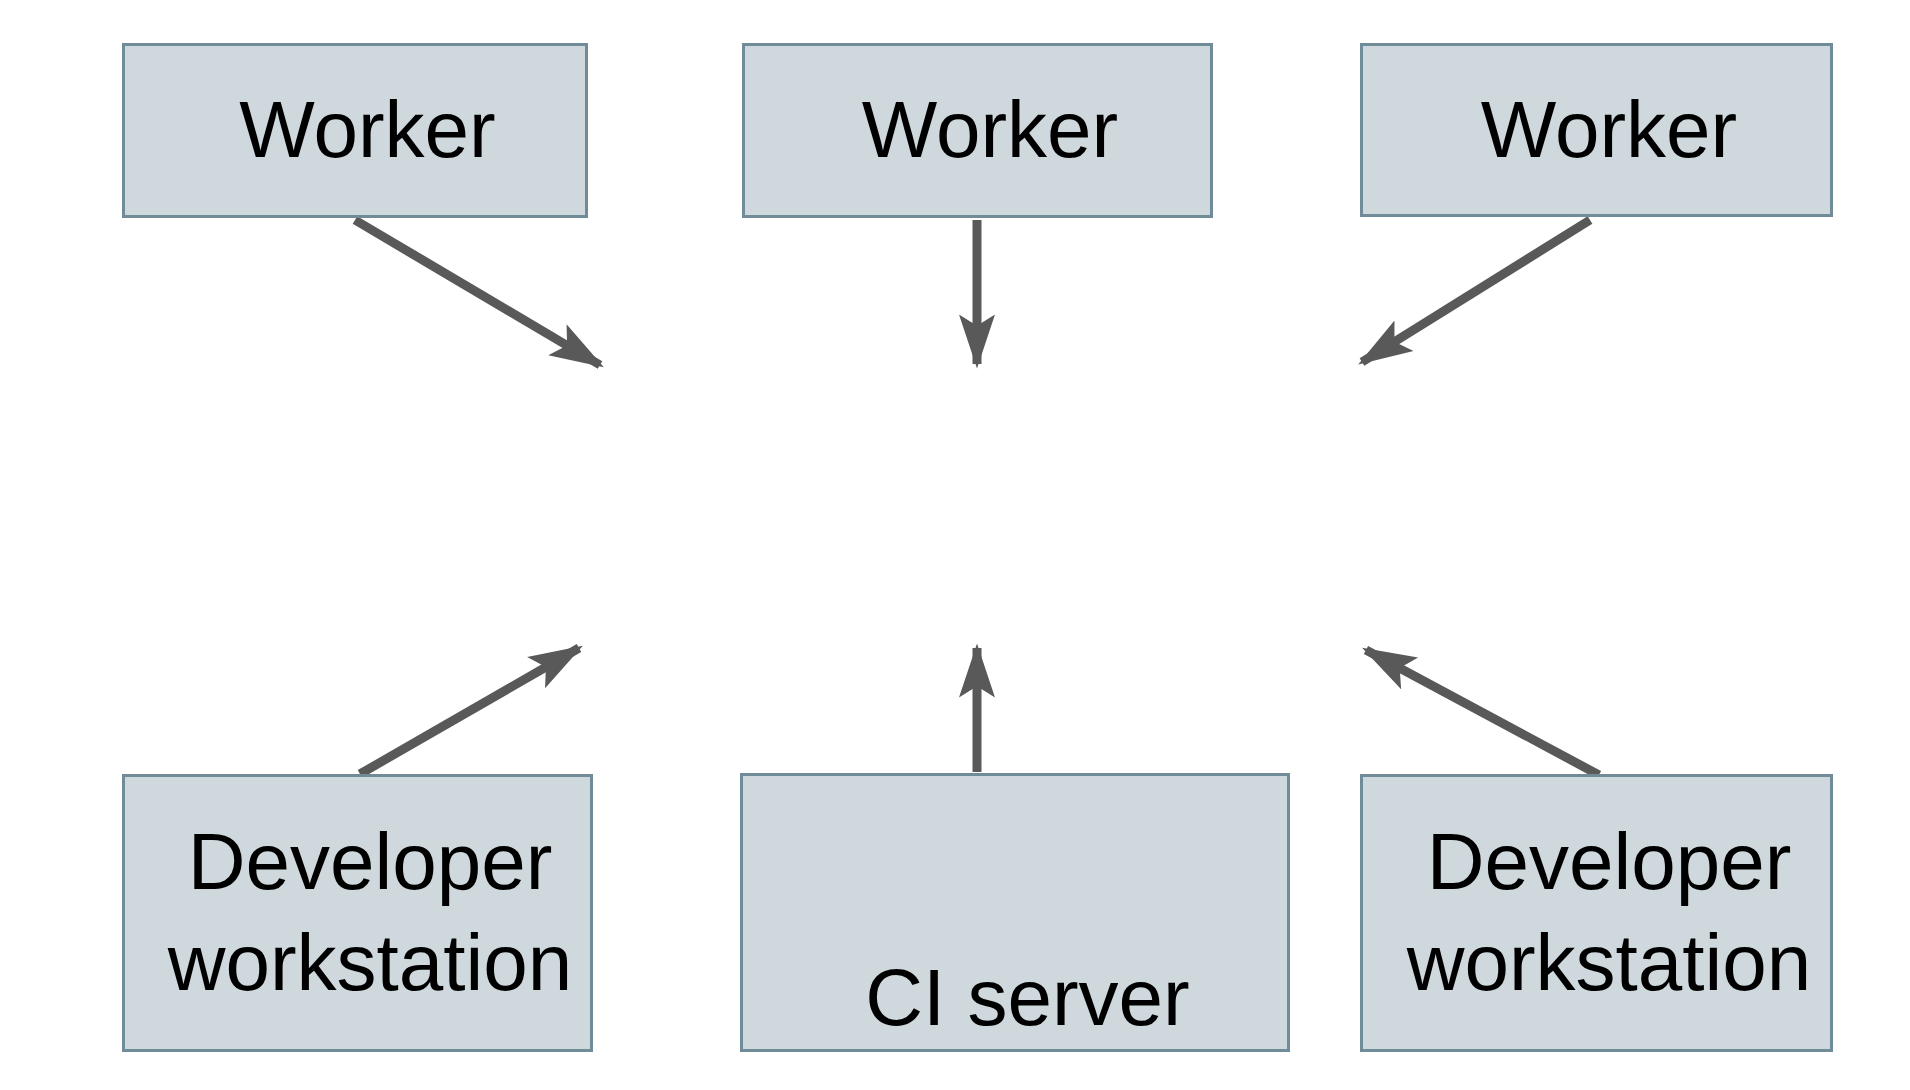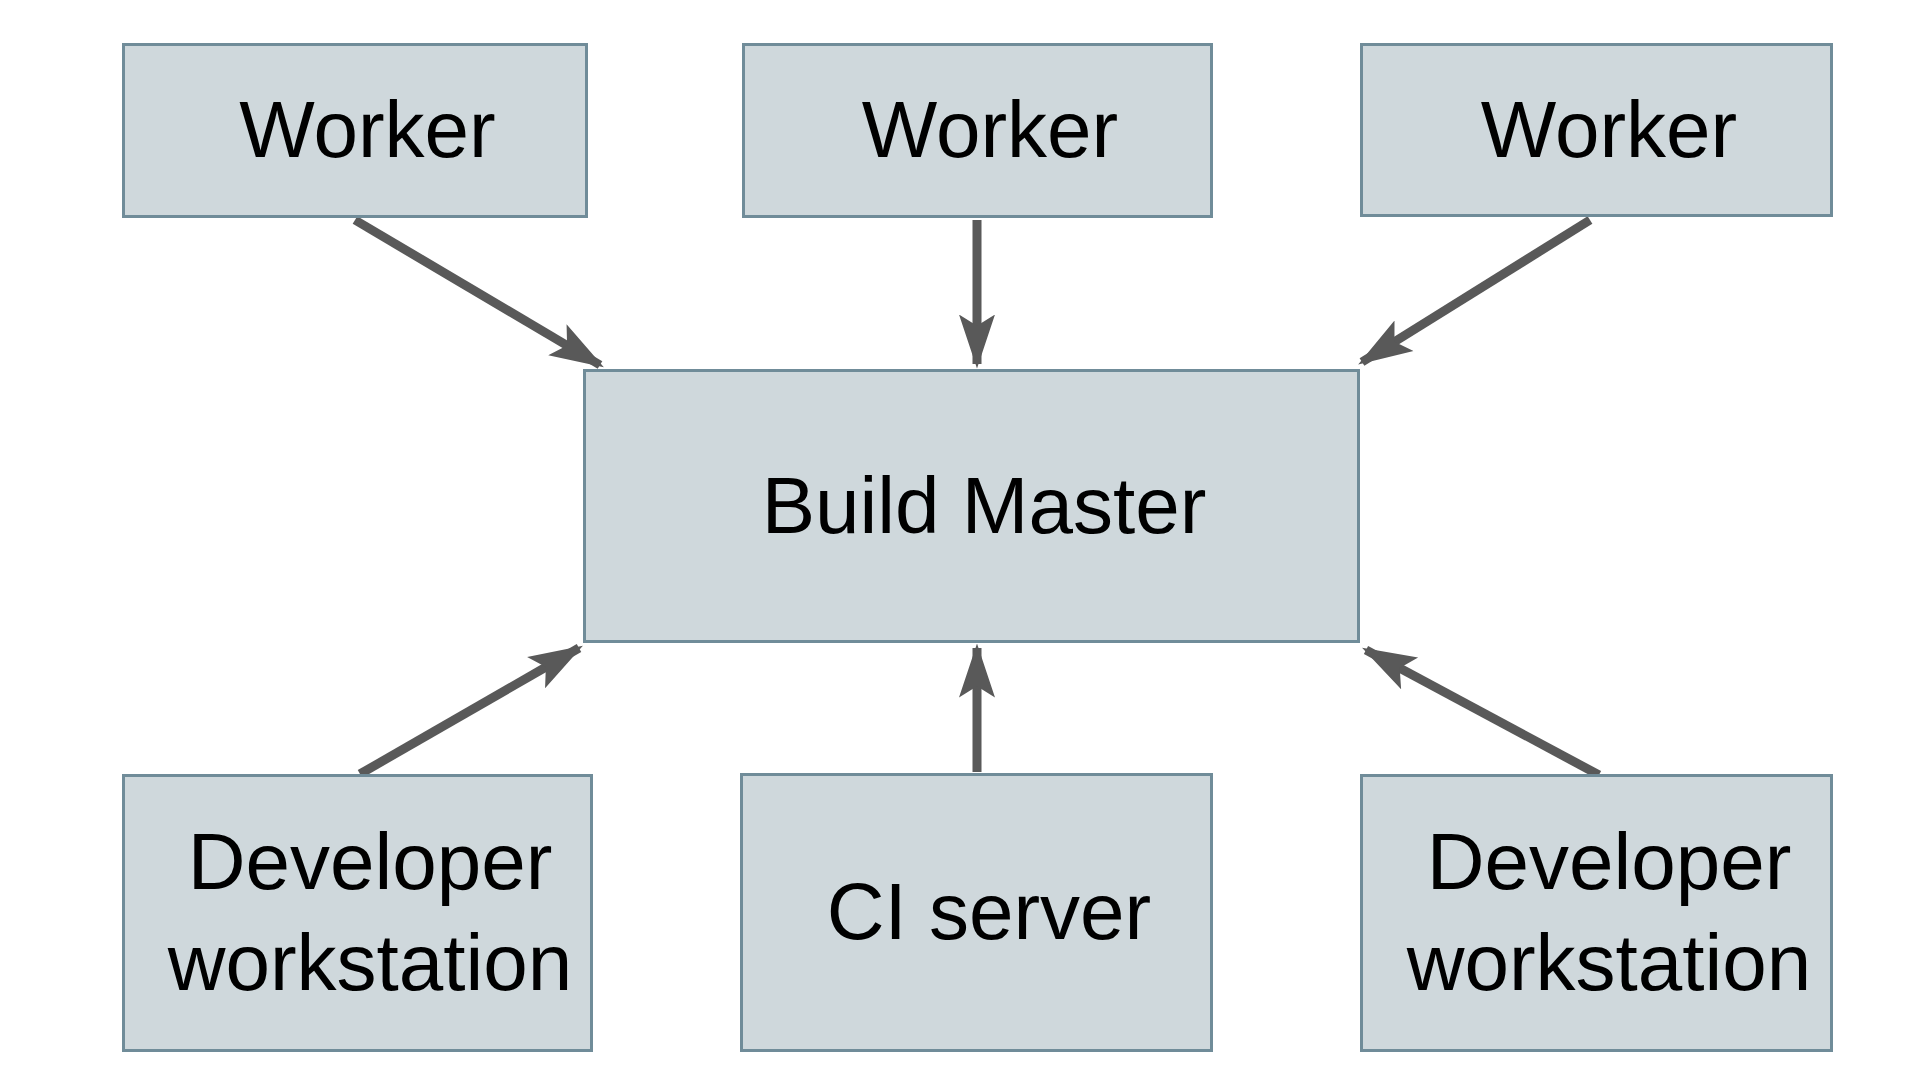--- a/index.html
+++ b/index.html
@@ -45,21 +45,21 @@
     font-size: 80px;
     line-height: 1.26;
     padding-left: 25px;
   }
   .node .node-label { display: block; padding: 0 8px; }
   .worker-1     { left: 122px;  top: 43px;  width: 466px; height: 175px; }
   .worker-2     { left: 742px;  top: 43px;  width: 471px; height: 175px; }
   .worker-3     { left: 1360px; top: 43px;  width: 473px; height: 174px; }
   .build-master { left: 583px;  top: 369px; width: 777px; height: 274px; }
   .dev-left     { left: 122px;  top: 774px; width: 471px; height: 278px; }
-  .ci-server    { left: 740px;  top: 773px; width: 473px; height: 279px; }
+  .ci-server    { left: 740px;  top: 773px; width: 550px; height: 279px; align-items: flex-end; }
   .dev-right    { left: 1360px; top: 774px; width: 473px; height: 278px; }
 </style>
 </head>
 <body>
 
 <div class="canvas">
 
   <svg class="edges" viewBox="0 0 1910 1090" xmlns="http://www.w3.org/2000/svg">
     <defs>
       <marker id="arrowhead" viewBox="0 0 12 8" markerWidth="6" markerHeight="4.7" refX="11" refY="4" orient="auto" markerUnits="strokeWidth">
@@ -79,23 +79,20 @@
   </div>
 
   <div class="node worker-2">
     <span class="node-label">Worker</span>
   </div>
 
   <div class="node worker-3">
     <span class="node-label">Worker</span>
   </div>
 
-  <div class="node build-master">
-    <span class="node-label">Build Master</span>
-  </div>
 
   <div class="node dev-left">
     <span class="node-label">Developer workstation</span>
   </div>
 
   <div class="node ci-server">
     <span class="node-label">CI server</span>
   </div>
 
   <div class="node dev-right">

